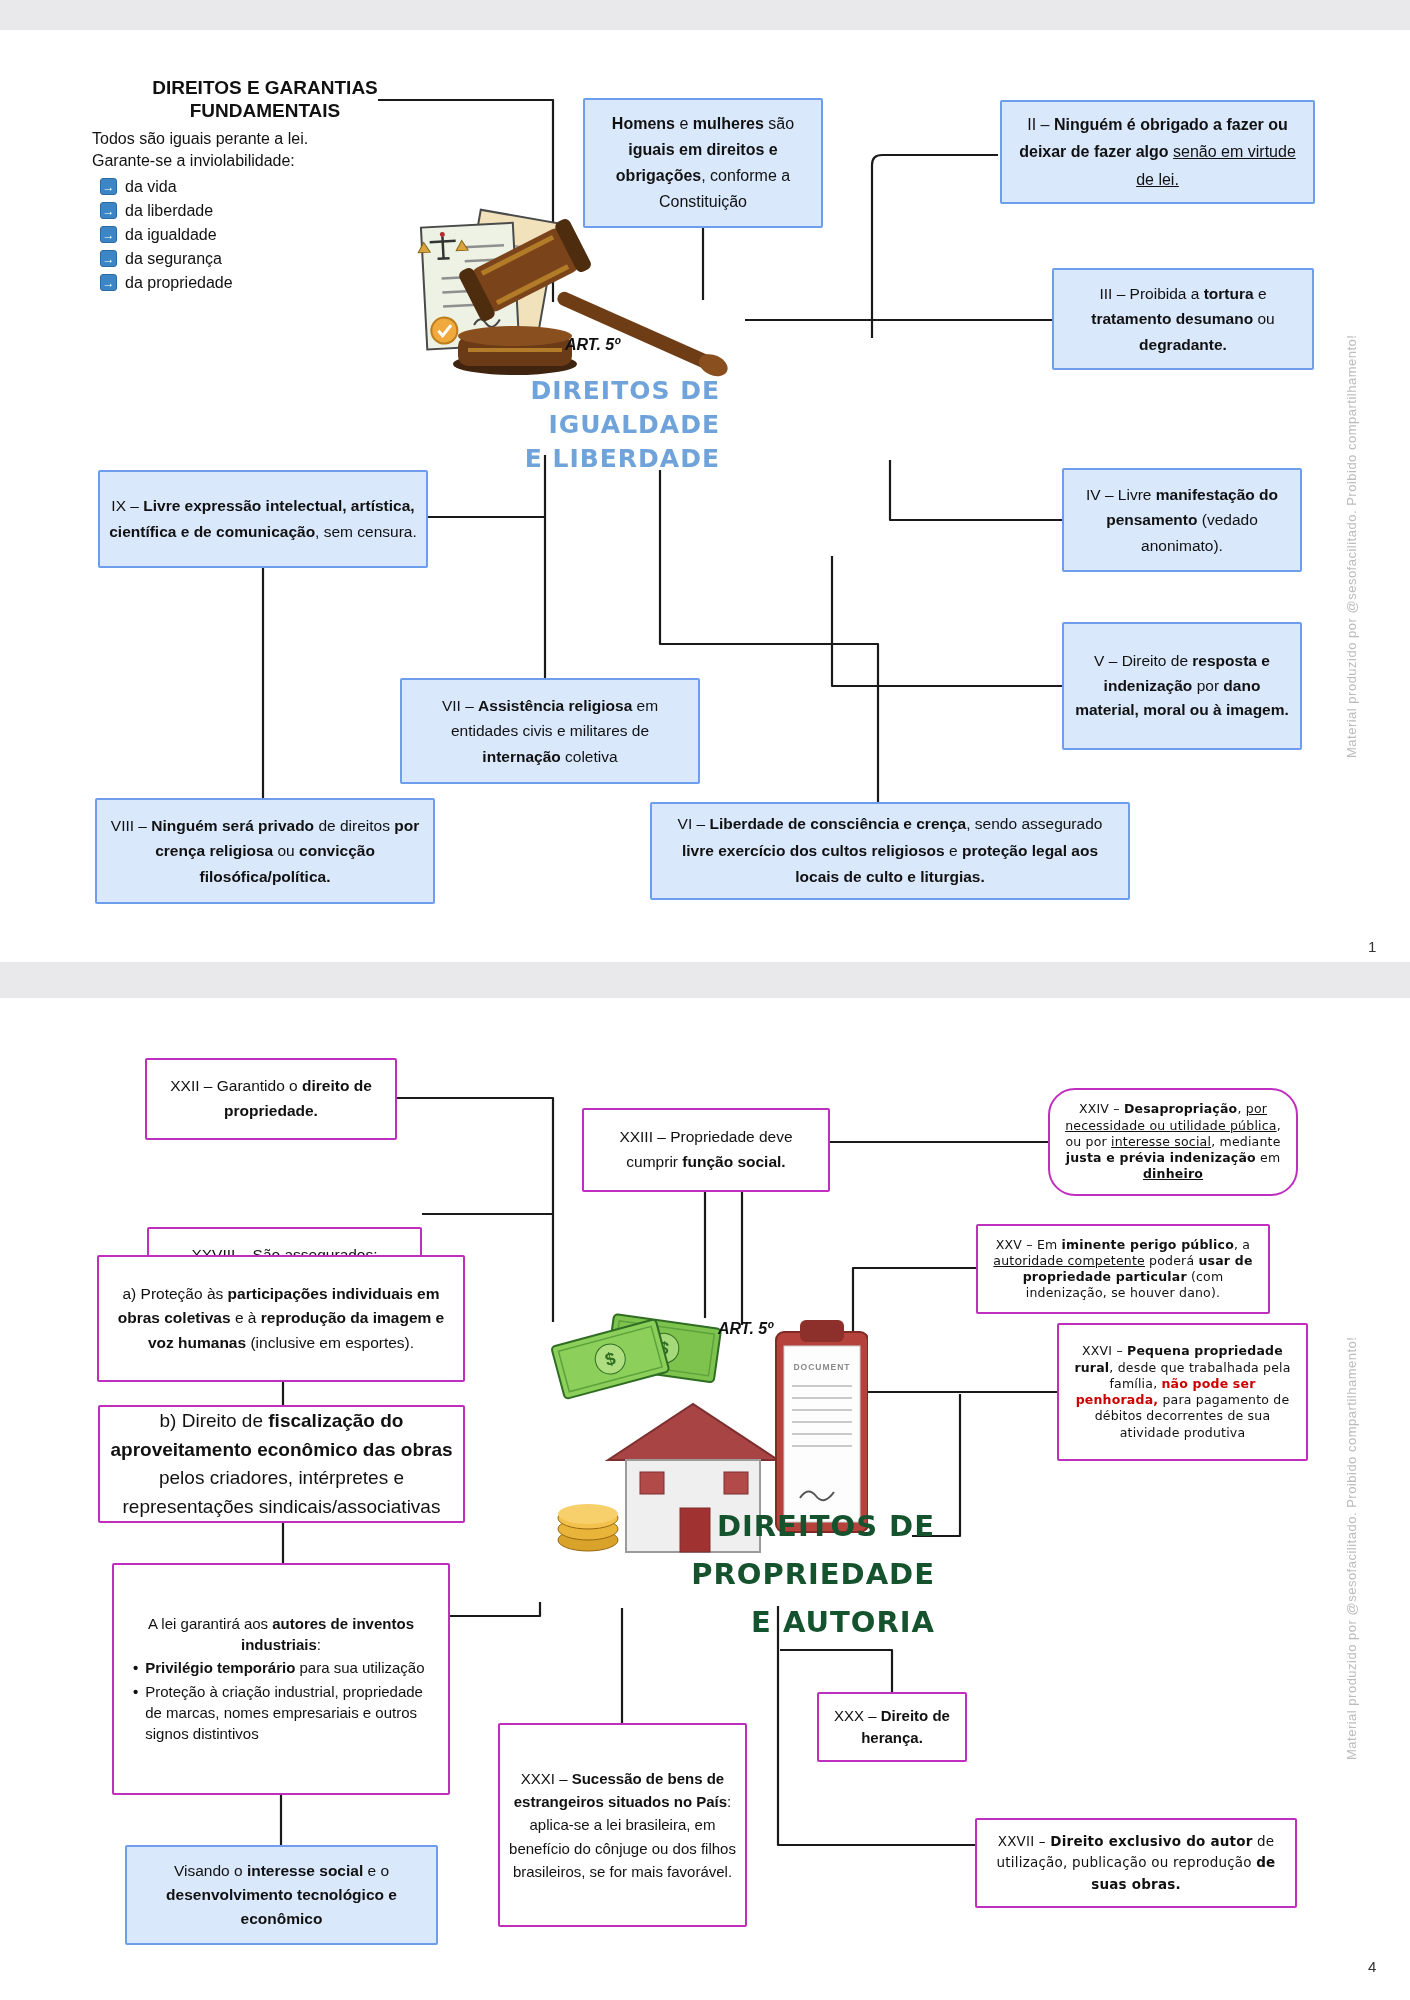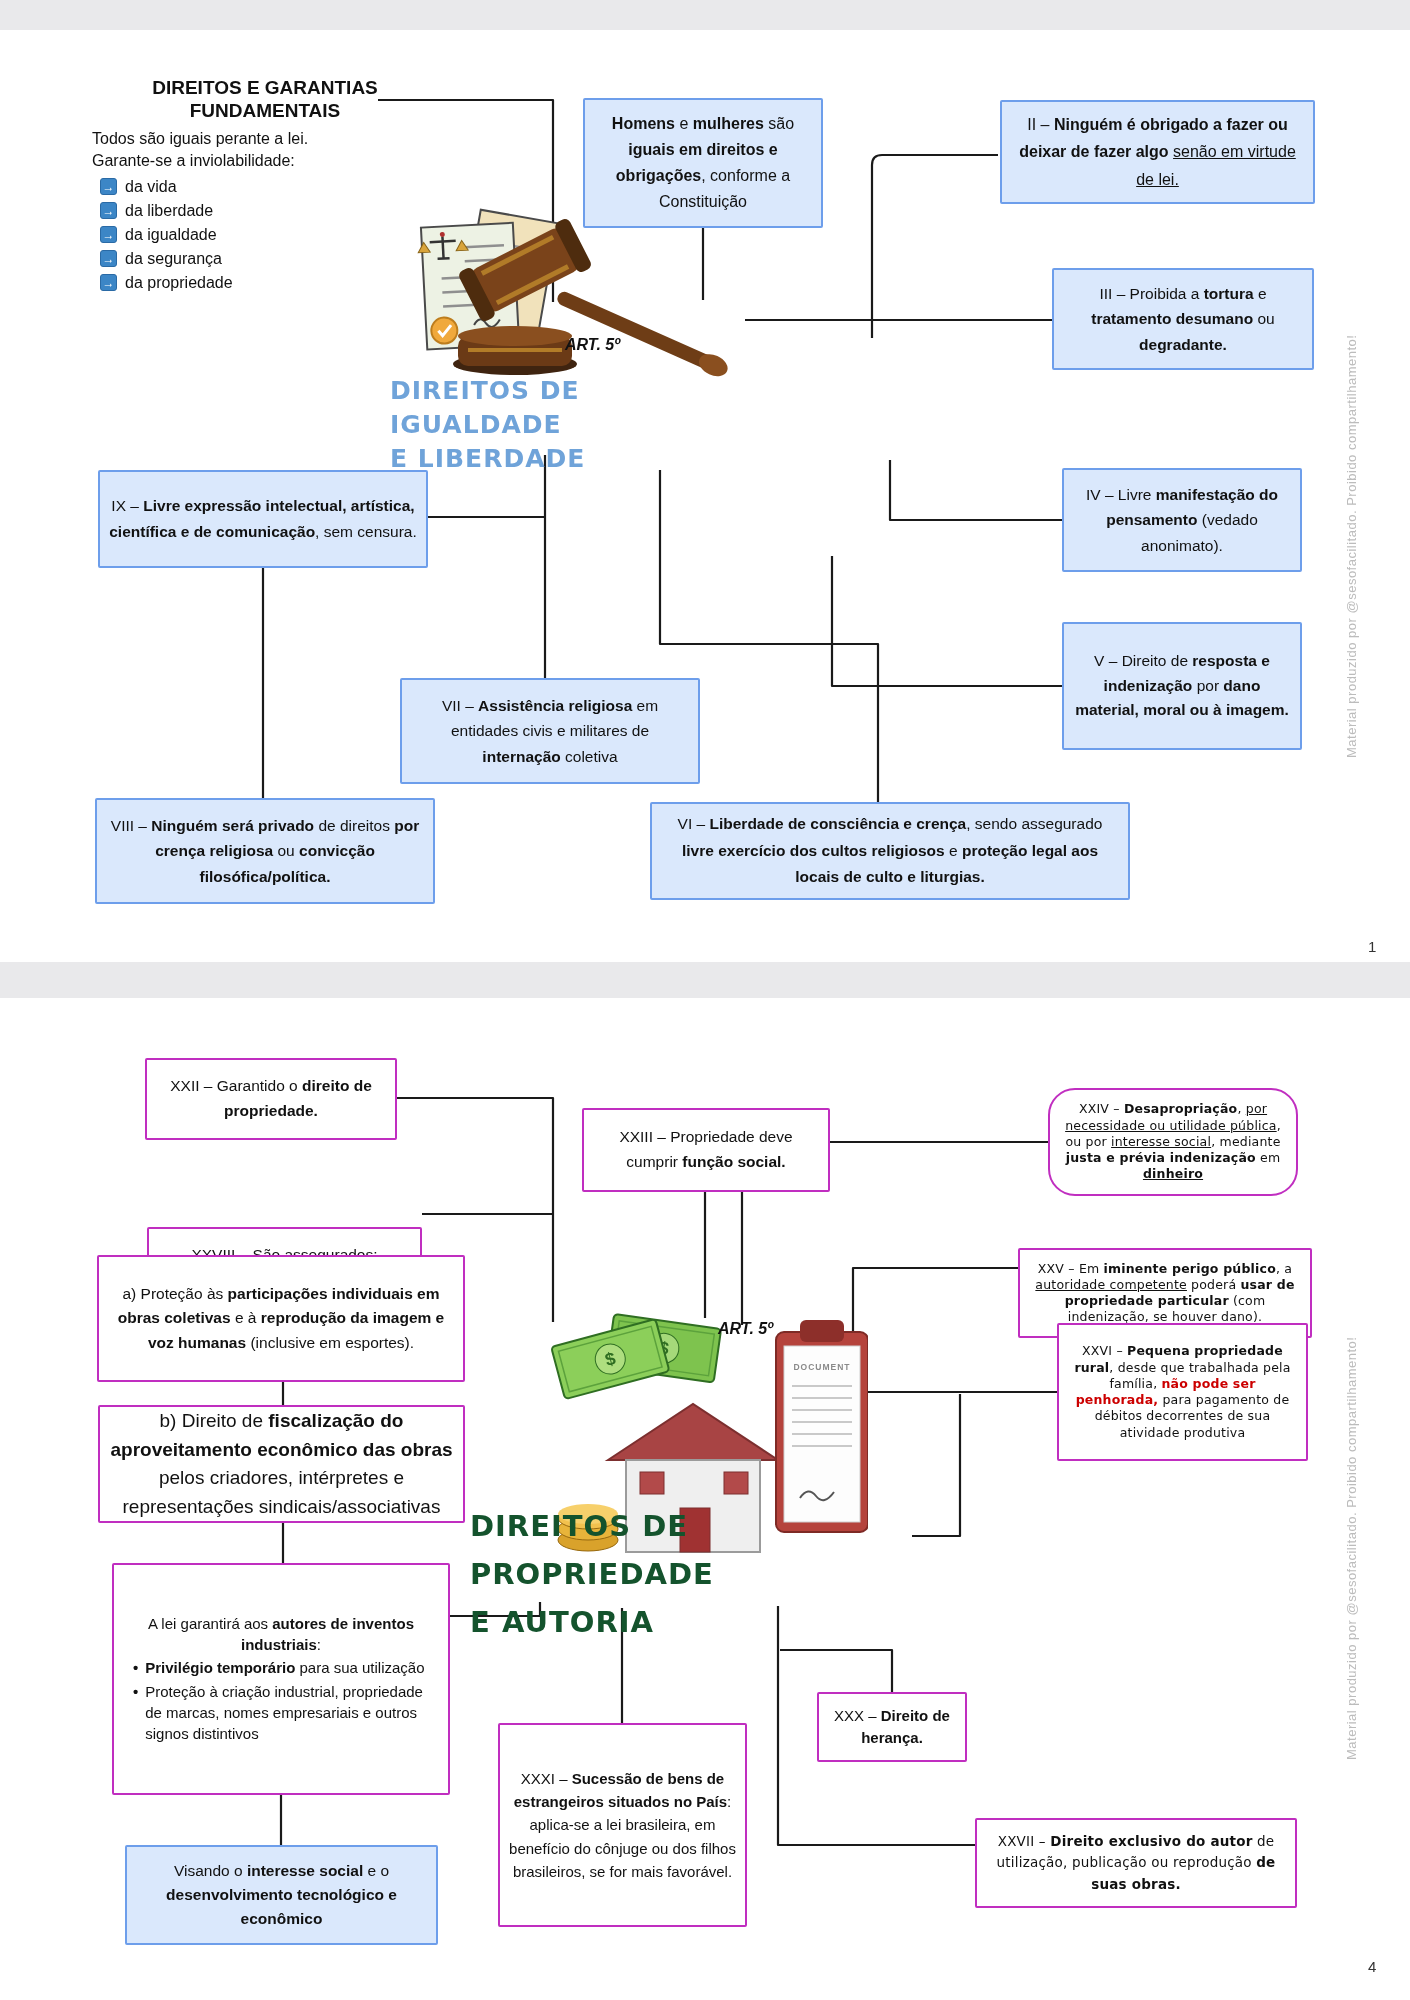--- a/index.html
+++ b/index.html
@@ -25,21 +25,21 @@
   .sr{color:#cc0000;}
   
   .intro-heading{position:absolute;left:90px;top:76px;width:350px;text-align:center;
                  font-weight:bold;font-size:19px;line-height:23px;z-index:3;}
   .intro-text{position:absolute;left:92px;top:128px;width:360px;font-size:16px;line-height:22px;z-index:3;}
   .intro-bullets{position:absolute;left:100px;top:176px;z-index:3;}
   .ib-row{display:flex;align-items:center;gap:8px;height:21px;margin-bottom:3px;font-size:16px;}
   .ib-icon{display:flex;align-items:center;justify-content:center;width:17px;height:17px;border-radius:3px;
            background:#3c86c6;color:#fff;font-size:12px;font-weight:bold;border:1px solid #2a6aa5;box-sizing:border-box;}
   
-  .map-title{position:absolute;text-align:left;font-weight:bold;z-index:4;font-family:"DejaVu Sans",sans-serif;}
+  .map-title{position:absolute;text-align:right;font-weight:bold;z-index:4;font-family:"DejaVu Sans",sans-serif;}
   #title1{left:390px;top:374px;width:330px;color:#6fa3d9;font-size:25px;line-height:34px;letter-spacing:1px;}
   #title2{left:470px;top:1502px;width:465px;color:#14532d;font-size:29px;line-height:48px;letter-spacing:1px;}
   .art-label{position:absolute;font-style:italic;font-weight:bold;font-size:16px;z-index:4;}
   #art1{left:565px;top:336px;}
   #art2{left:718px;top:1320px;}
   
   .watermark{position:absolute;z-index:2;color:#bcbcbc;font-size:13px;letter-spacing:.5px;
              writing-mode:vertical-rl;transform:rotate(180deg);white-space:nowrap;}
   #wm1{left:1344px;top:168px;height:590px;}
   #wm2{left:1344px;top:1180px;height:580px;}
@@ -299,21 +299,21 @@
       <div class="nbox pink" style="left: 817px; top: 1692px; width: 150px; height: 70px; font-size: 15px; line-height: 1.45;">
         <div class="nbox-in">
           <div class="para"><span>XXX – </span><span class="sb">Direito de herança.</span></div>
         </div>
       </div>
       <div class="nbox pink alt" style="left: 1048px; top: 1088px; width: 250px; height: 108px; font-size: 12.5px; line-height: 1.3; border-radius: 27px;">
         <div class="nbox-in">
           <div class="para"><span>XXIV – </span><span class="sb">Desapropriação</span><span>, </span><span class="su">por necessidade ou utilidade pública</span><span>, ou por </span><span class="su">interesse social</span><span>, mediante </span><span class="sb">justa e prévia indenização</span><span> em </span><span class="sb su">dinheiro</span></div>
         </div>
       </div>
-      <div class="nbox pink alt" style="left: 1018px; top: 1224px; width: 294px; height: 90px; font-size: 12.5px; line-height: 1.3; margin-top: 24px;">
+      <div class="nbox pink alt" style="left: 976px; top: 1224px; width: 294px; height: 90px; font-size: 12.5px; line-height: 1.3;">
         <div class="nbox-in">
           <div class="para"><span>XXV – Em </span><span class="sb">iminente perigo público</span><span>, a </span><span class="su">autoridade competente</span><span> poderá </span><span class="sb">usar de propriedade particular</span><span> (com indenização, se houver dano).</span></div>
         </div>
       </div>
       <div class="nbox pink alt" style="left: 1057px; top: 1323px; width: 251px; height: 138px; font-size: 12.5px; line-height: 1.3;">
         <div class="nbox-in">
           <div class="para"><span>XXVI – </span><span class="sb">Pequena propriedade rural</span><span>, desde que trabalhada pela família, </span><span class="sb sr">não pode ser penhorada,</span><span> para pagamento de débitos decorrentes de sua atividade produtiva</span></div>
         </div>
       </div>
       <div class="nbox pink alt" style="left: 975px; top: 1818px; width: 322px; height: 90px; font-size: 13.5px; line-height: 1.6;">

